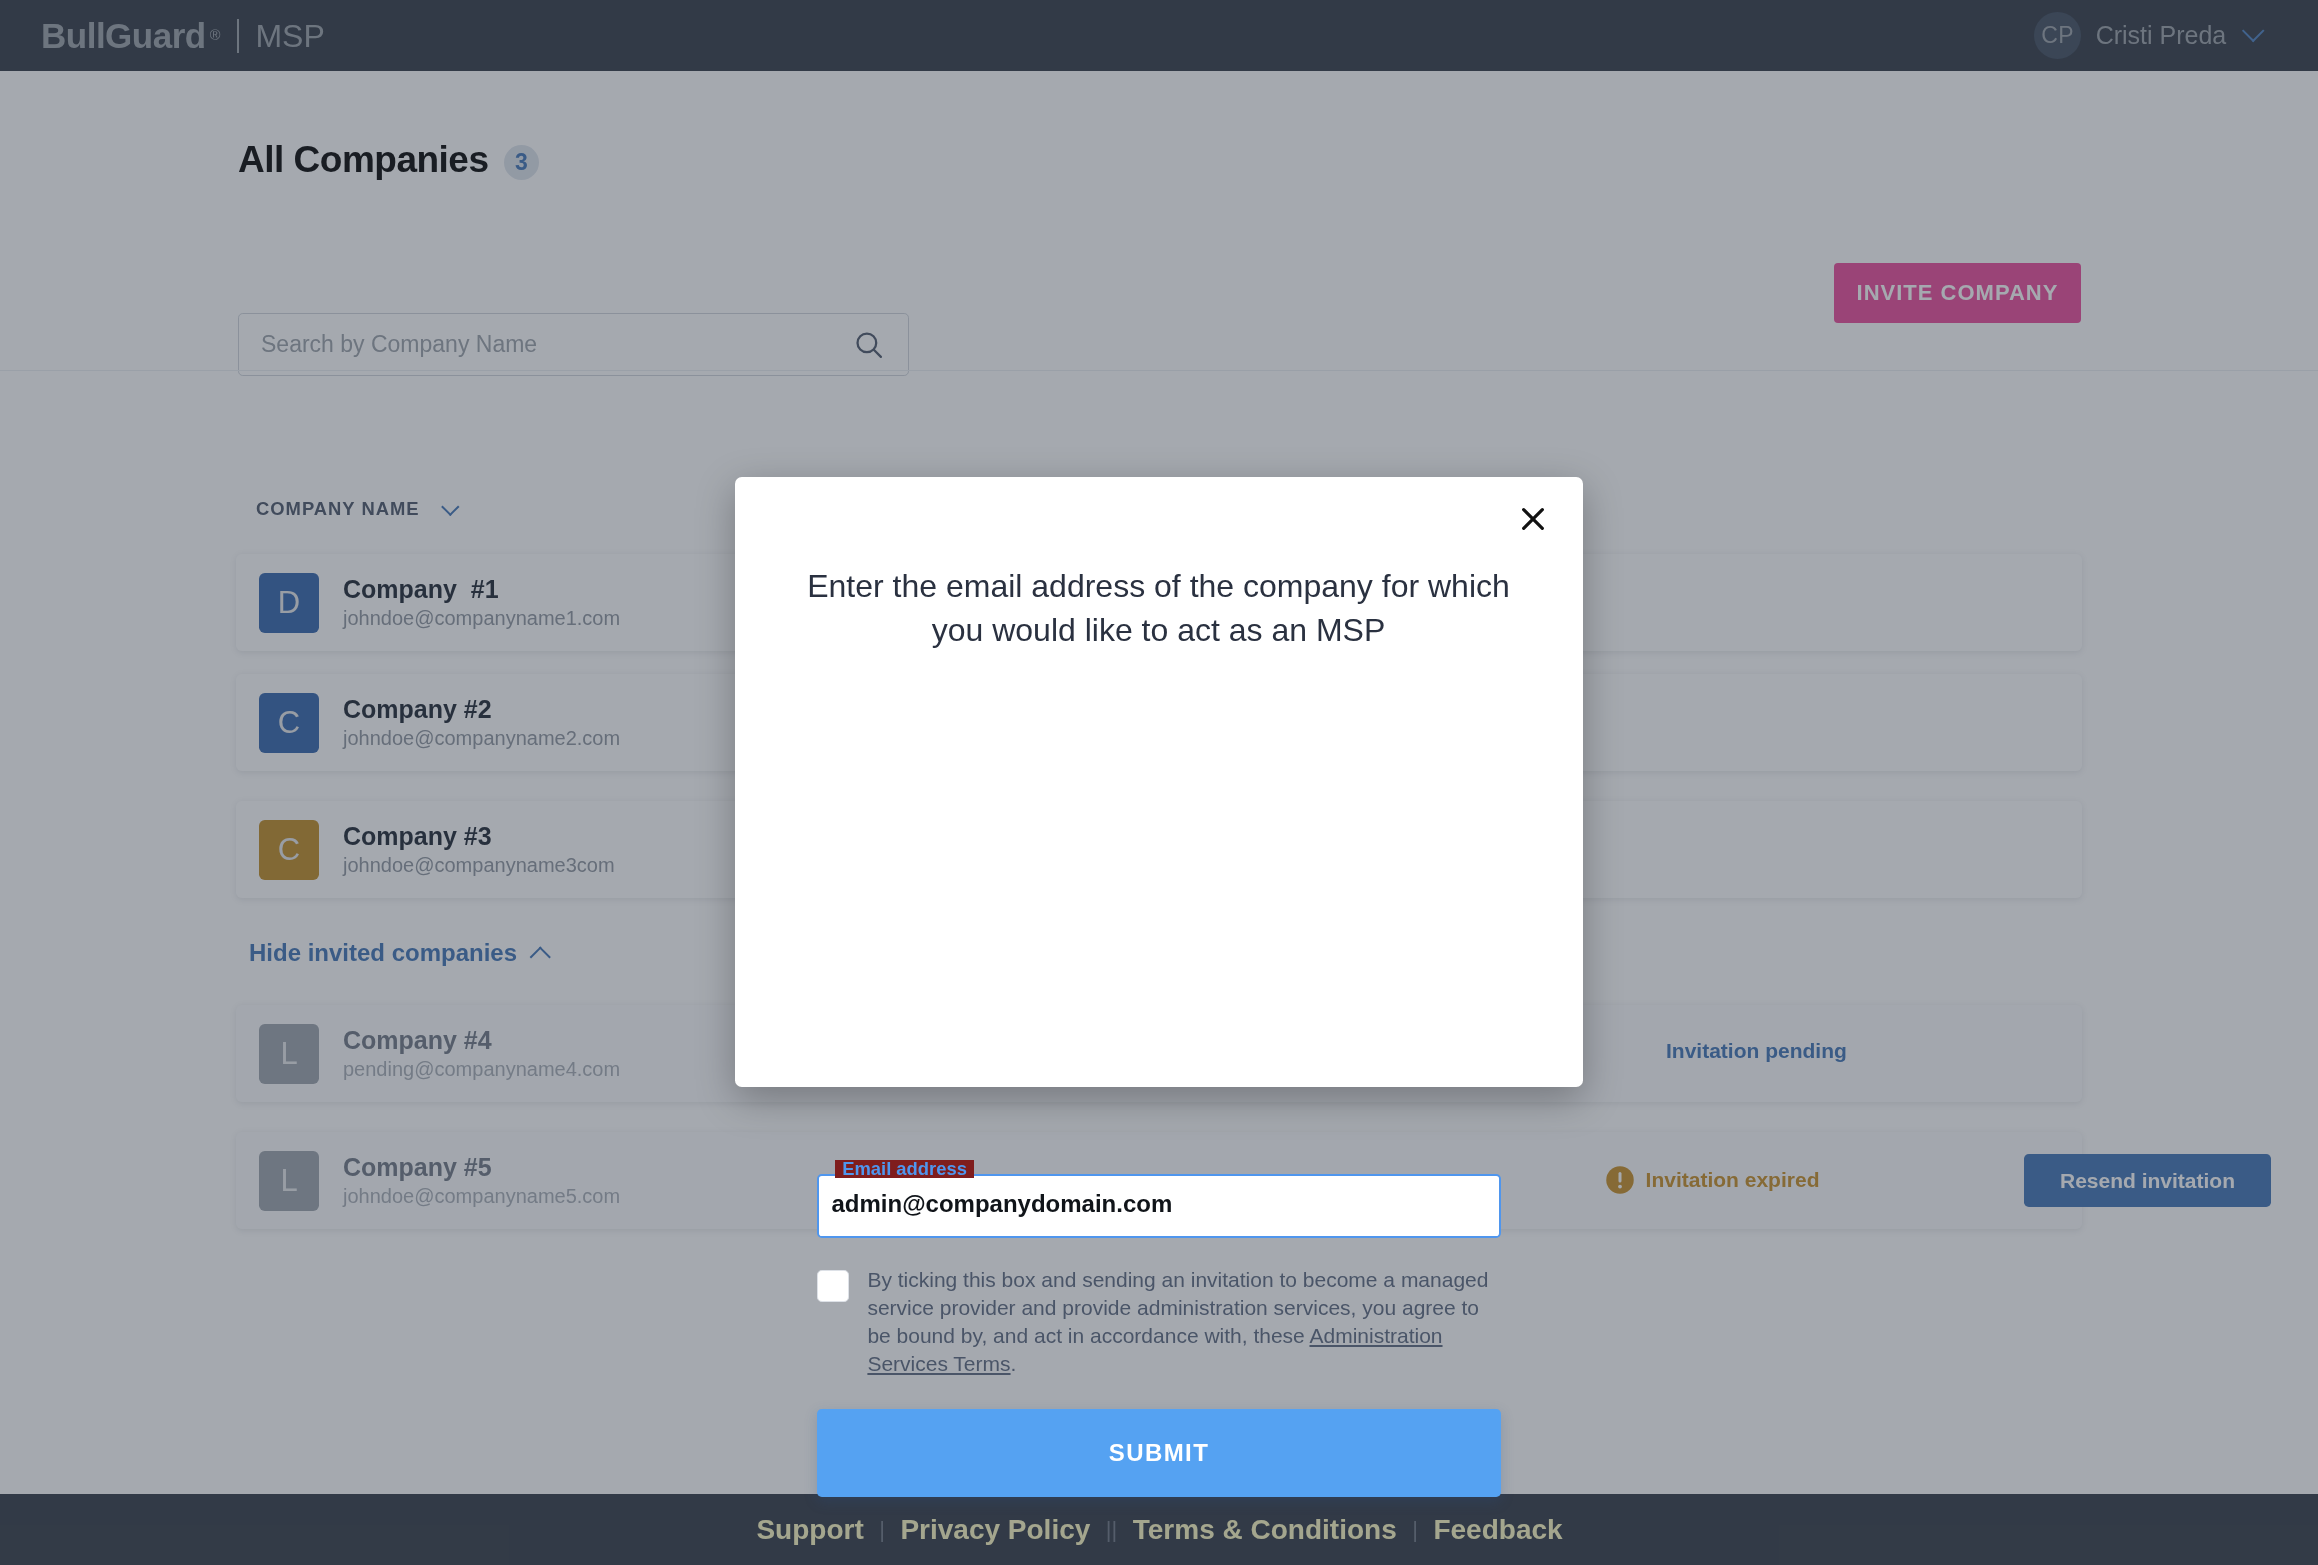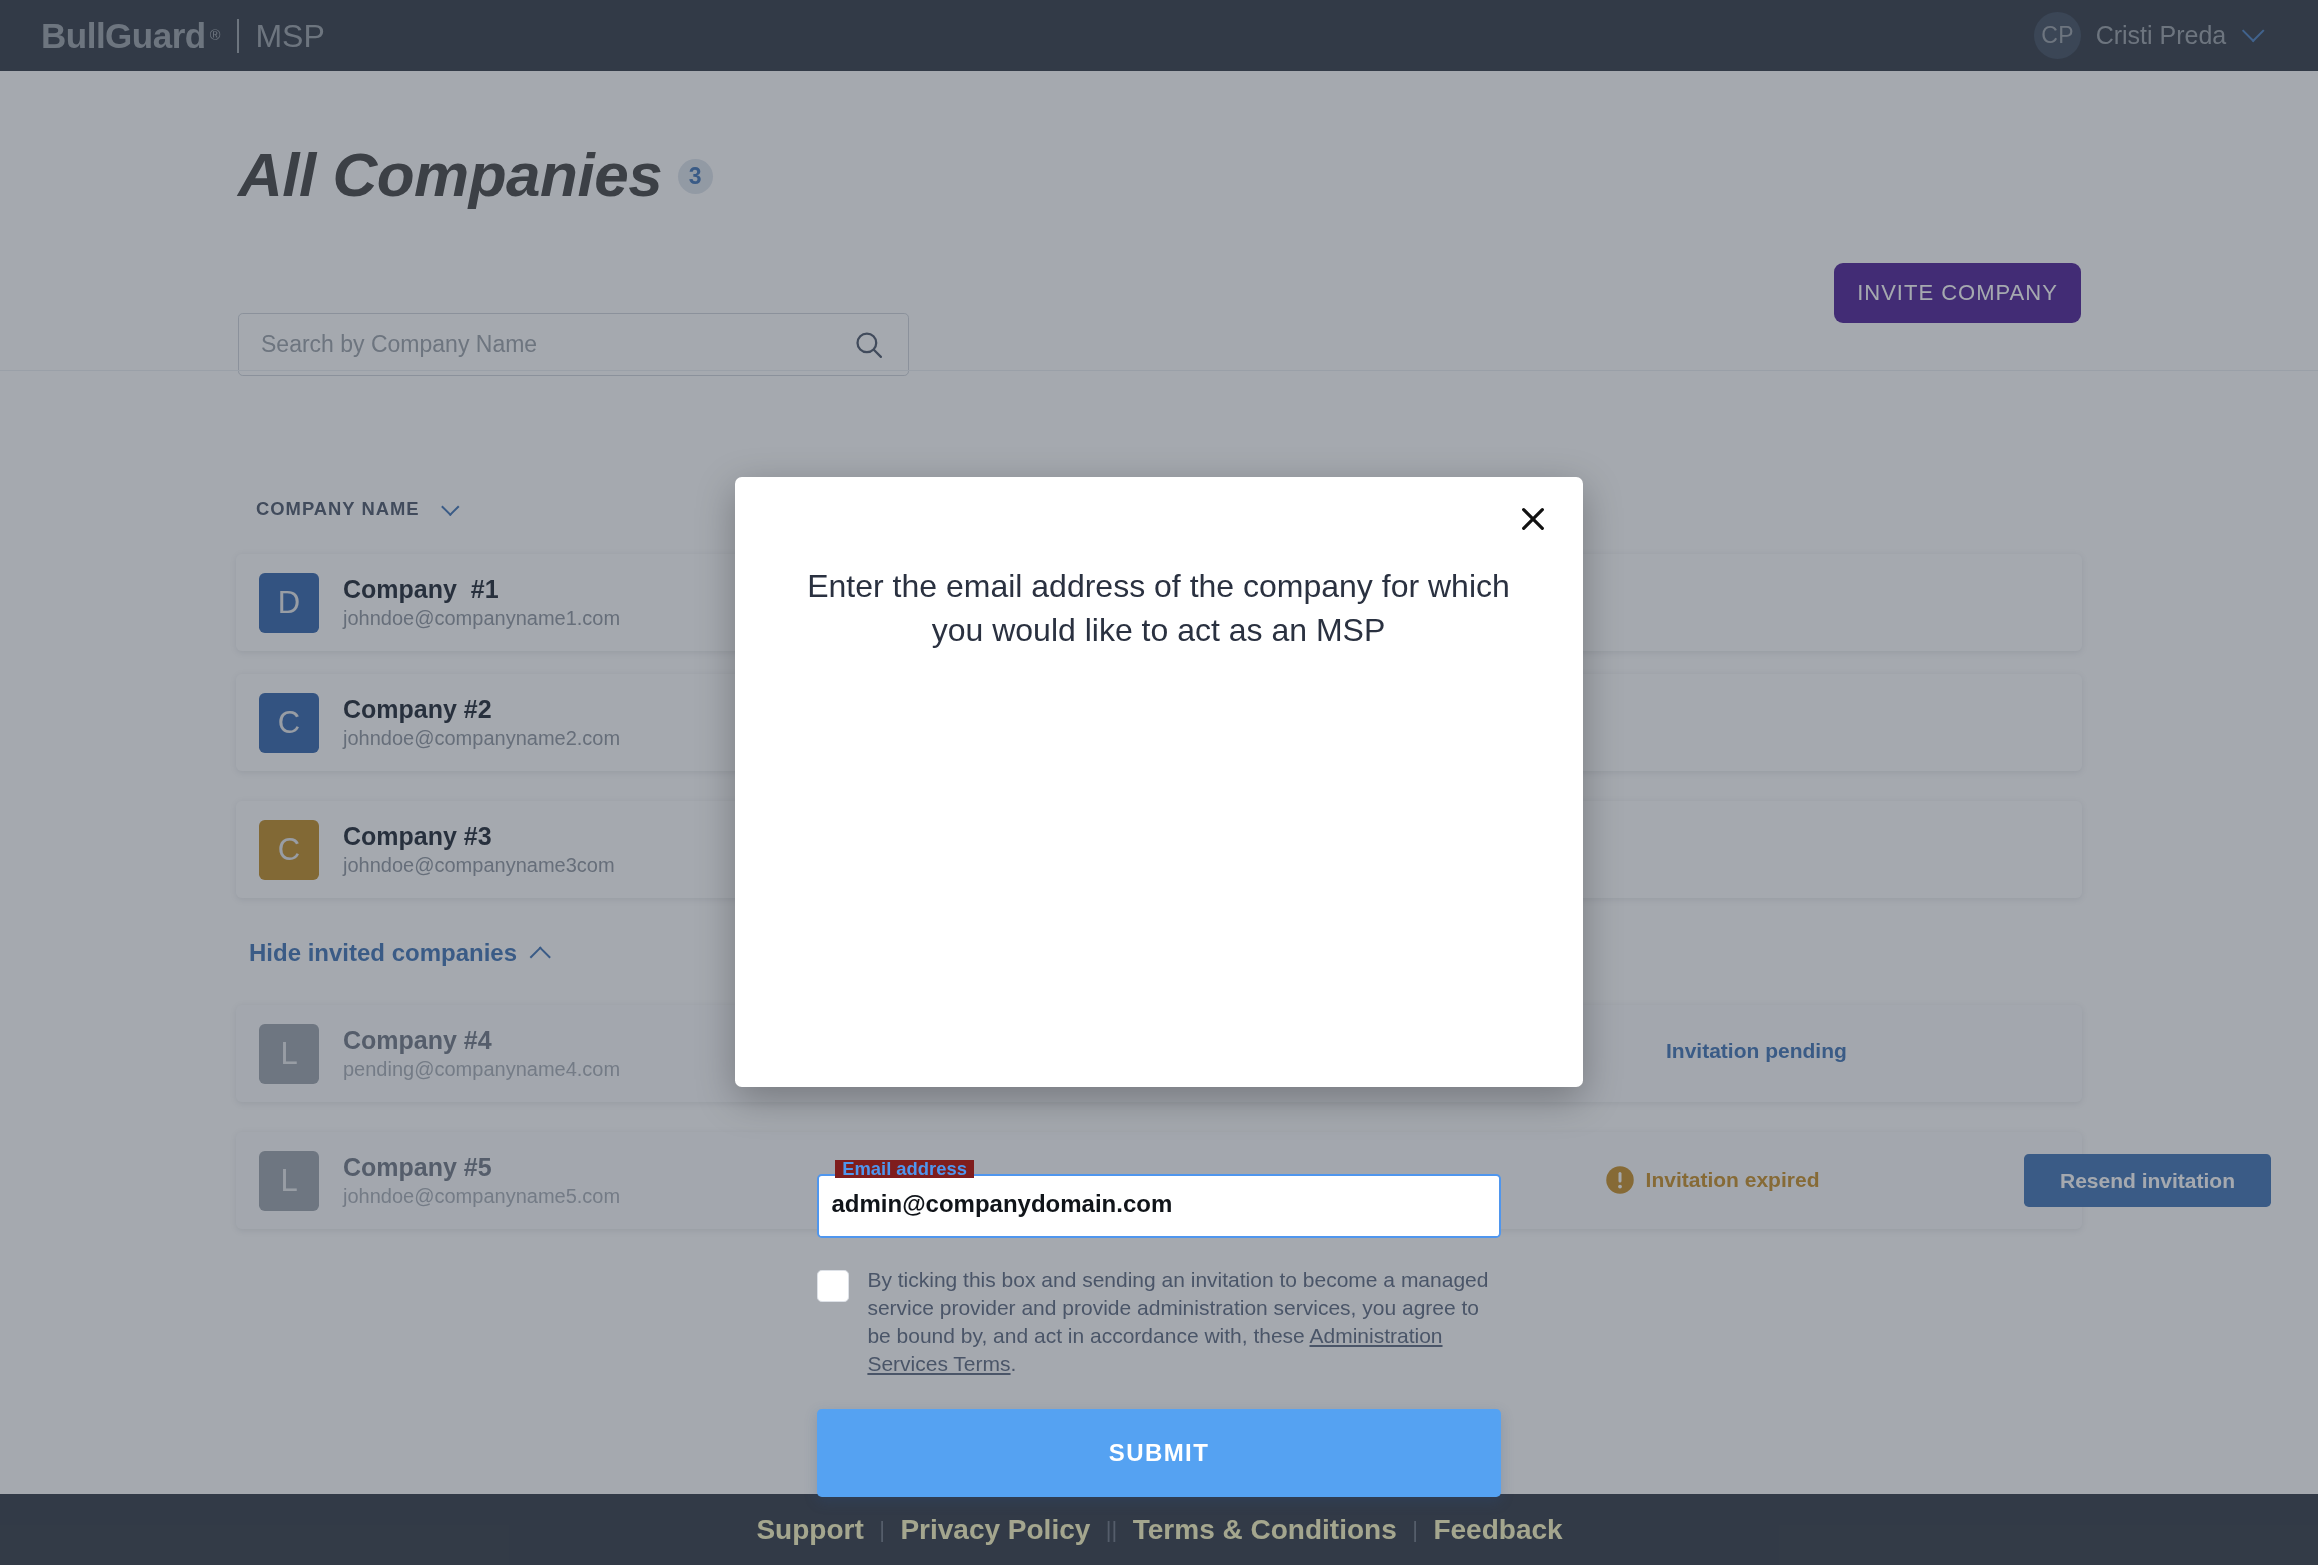--- a/index.html
+++ b/index.html
@@ -43,21 +43,21 @@
 
   
   .page { position: absolute; left: 0; top: 71px; width: 2319px; height: 1422px; background: #ffffff; }
 
   .content { position: relative; width: 2319px; }
 
   .title-row {
     position: absolute; left: 238px; top: 68px;
     display: flex; align-items: center; gap: 15.5px;
   }
-  .page-title { font-size: 62px; font-weight: bold; color: #404040; letter-spacing: -0.5px; font-style: italic; }
+  .page-title { font-size: 37px; font-weight: bold; color: #000000; letter-spacing: -0.5px; }
   .count-badge {
     width: 35px; height: 35px; border-radius: 50%;
     background: #dde3ec; color: #3d72b5;
     display: flex; align-items: center; justify-content: center;
     font-size: 23px; font-weight: bold; margin-top: 4.8px;
   }
 
   .search-box {
     position: absolute; left: 238px; top: 242px;
     width: 671px; height: 63px;
@@ -67,24 +67,24 @@
   }
   .search-input {
     flex: 1; border: none; outline: none; background: transparent;
     font-family: "Liberation Sans", sans-serif; font-size: 23px; color: #2e3642;
   }
   .search-input::placeholder { color: #9aa0a8; }
   .search-icon { width: 34px; height: 34px; flex: 0 0 auto; }
 
   .invite-btn {
     position: absolute; left: 1834px; top: 192px;
-    width: 247px; height: 60px; border: none; border-radius: 9px;
-    background: #4c1d95; color: #ffffff;
-    font-family: "Liberation Sans", sans-serif;
-    font-size: 22px; font-weight: normal; letter-spacing: 1px;
+    width: 247px; height: 60px; border: none; border-radius: 4px;
+    background: #ec4899; color: #ffffff;
+    font-family: "Liberation Sans", sans-serif;
+    font-size: 22px; font-weight: bold; letter-spacing: 1px;
     cursor: pointer;
   }
 
   
   .band-divider {
     position: absolute; left: 0; top: 299px; width: 2319px; height: 1.4px;
     background: #eceff3;
   }
 
   

